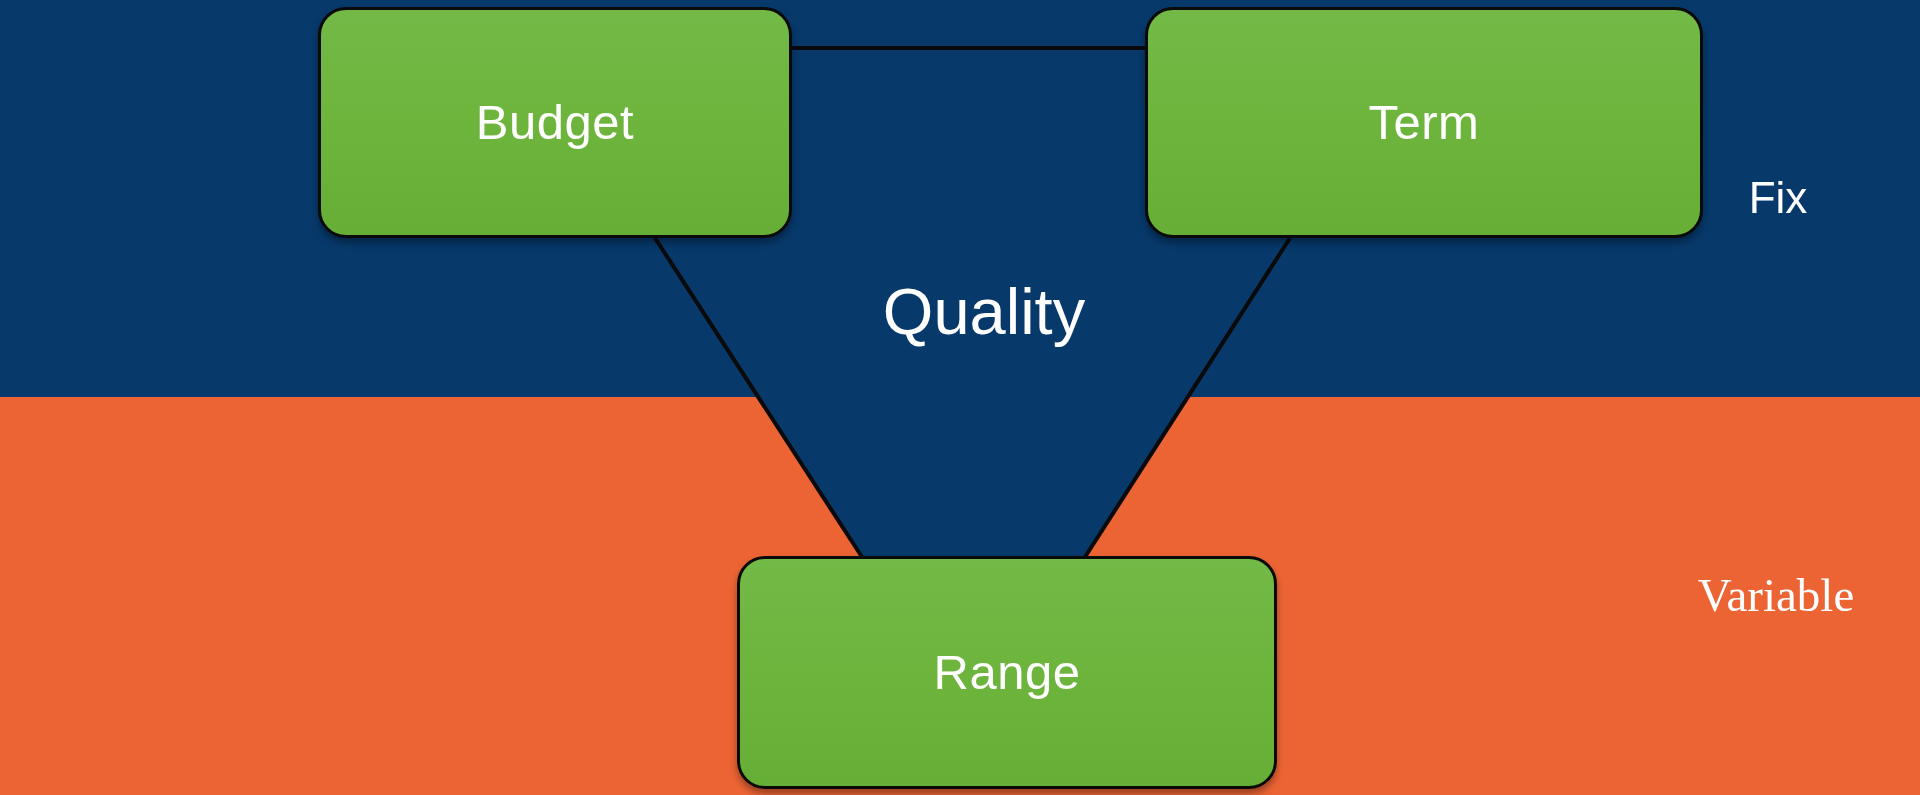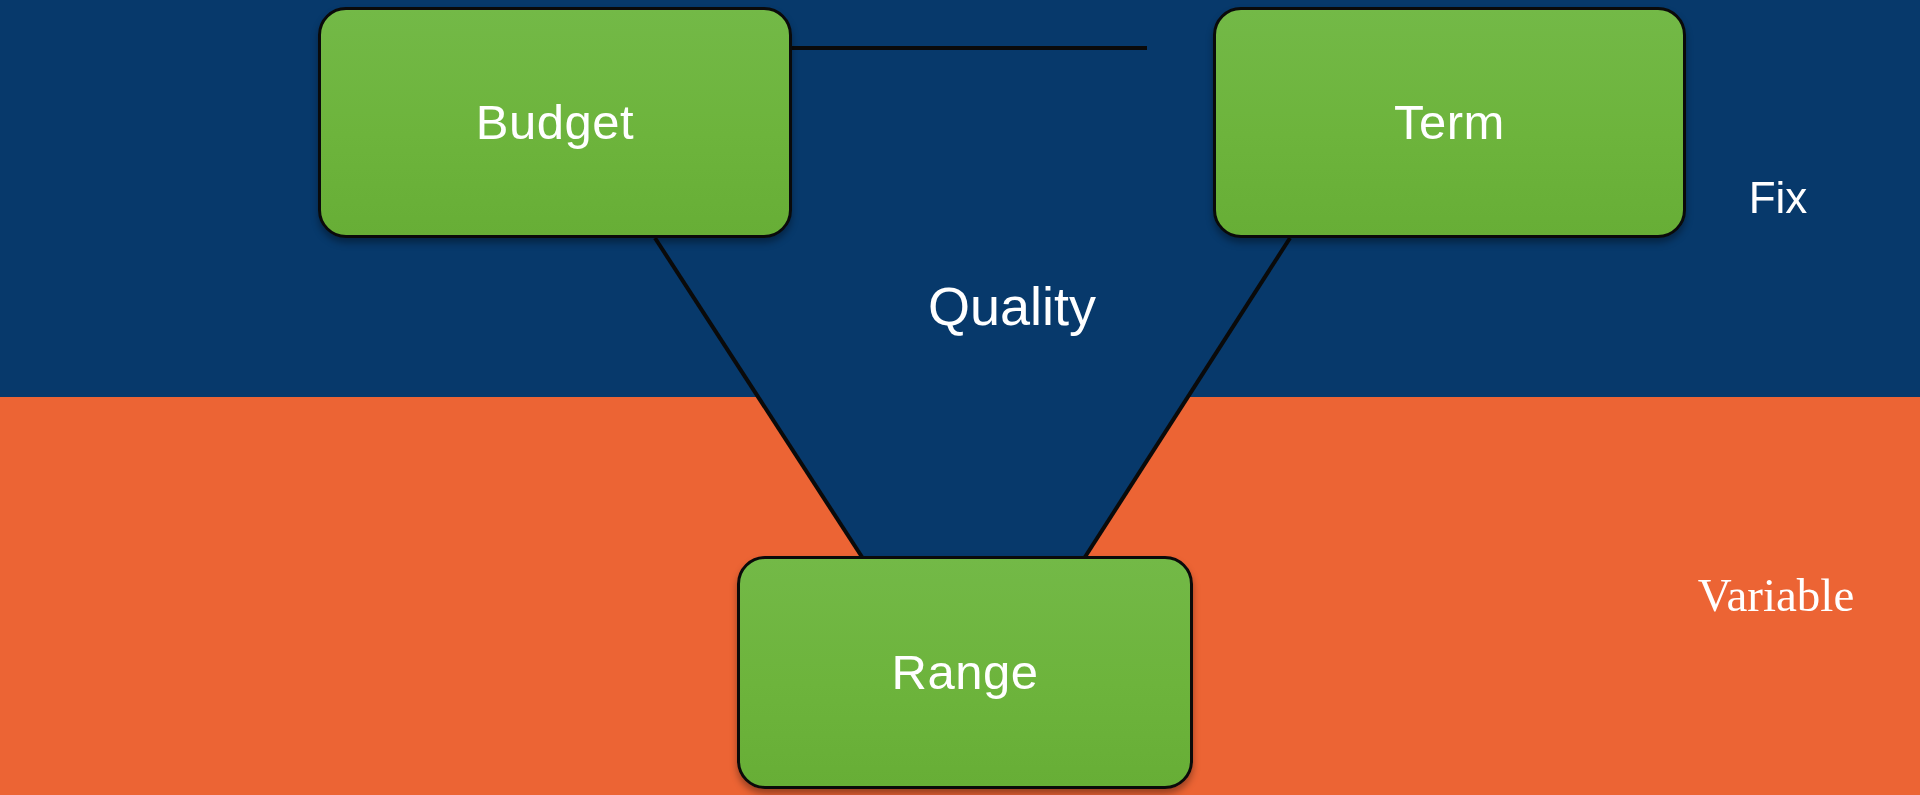--- a/index.html
+++ b/index.html
@@ -46,33 +46,33 @@
   }
   .node-label {
     color: #FFFFFF;
     font-size: 49px;
     font-weight: 400;
     letter-spacing: 0.5px;
     text-align: center;
     line-height: 1;
   }
   .node-budget { left: 318px; top: 7px;  width: 474px; height: 231px; }
-  .node-term   { left: 1213px; top: 7px; width: 473px; height: 231px; }
-  .node-range  { left: 737px; top: 556px; width: 456px; height: 233px; }
+  .node-term   { left: 1145px; top: 7px; width: 558px; height: 231px; }
+  .node-range  { left: 737px; top: 556px; width: 540px; height: 233px; }
   .floating-label {
     position: absolute;
     color: #FFFFFF;
     text-align: center;
     line-height: 1;
     white-space: nowrap;
   }
   .label-quality {
-    left: 812px; top: 279px;
+    left: 784px; top: 279px;
     width: 400px;
-    font-size: 54px;
+    font-size: 65px;
   }
   .label-fix {
     left: 1678px; top: 176px;
     width: 200px;
     font-size: 44px;
   }
   .label-variable {
     left: 1676px; top: 572px;
     width: 200px;
     font-size: 47px;

